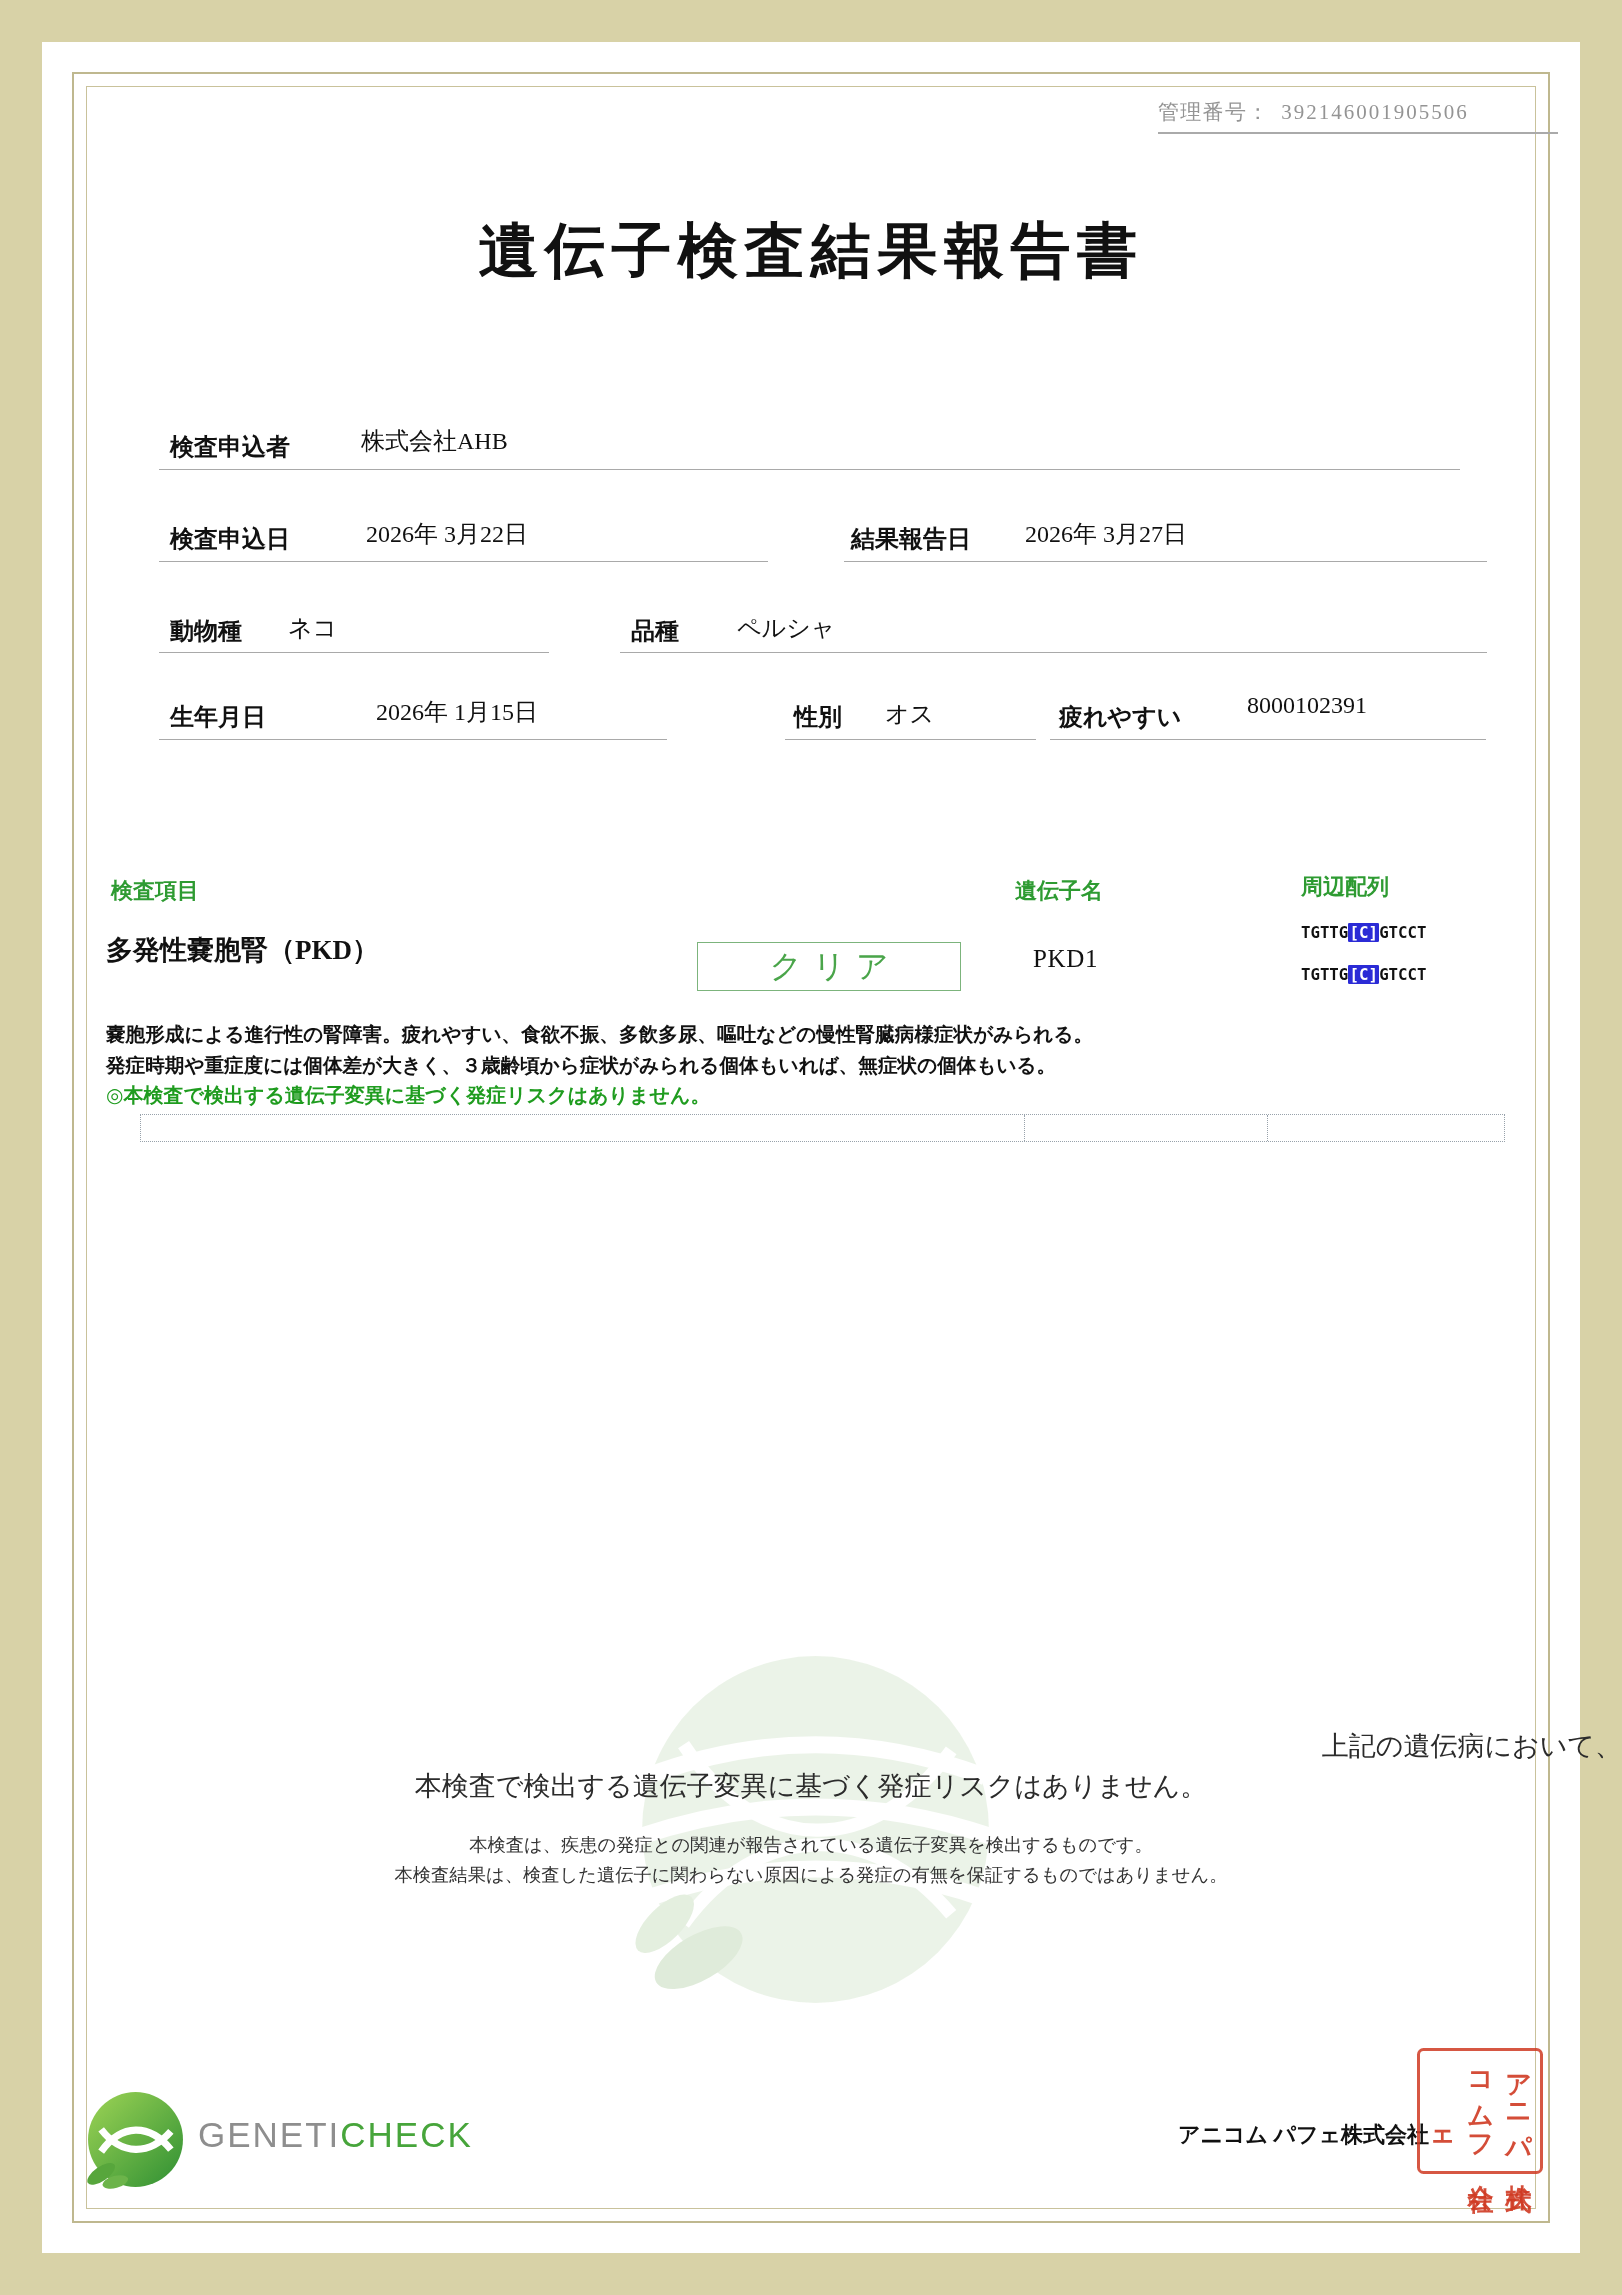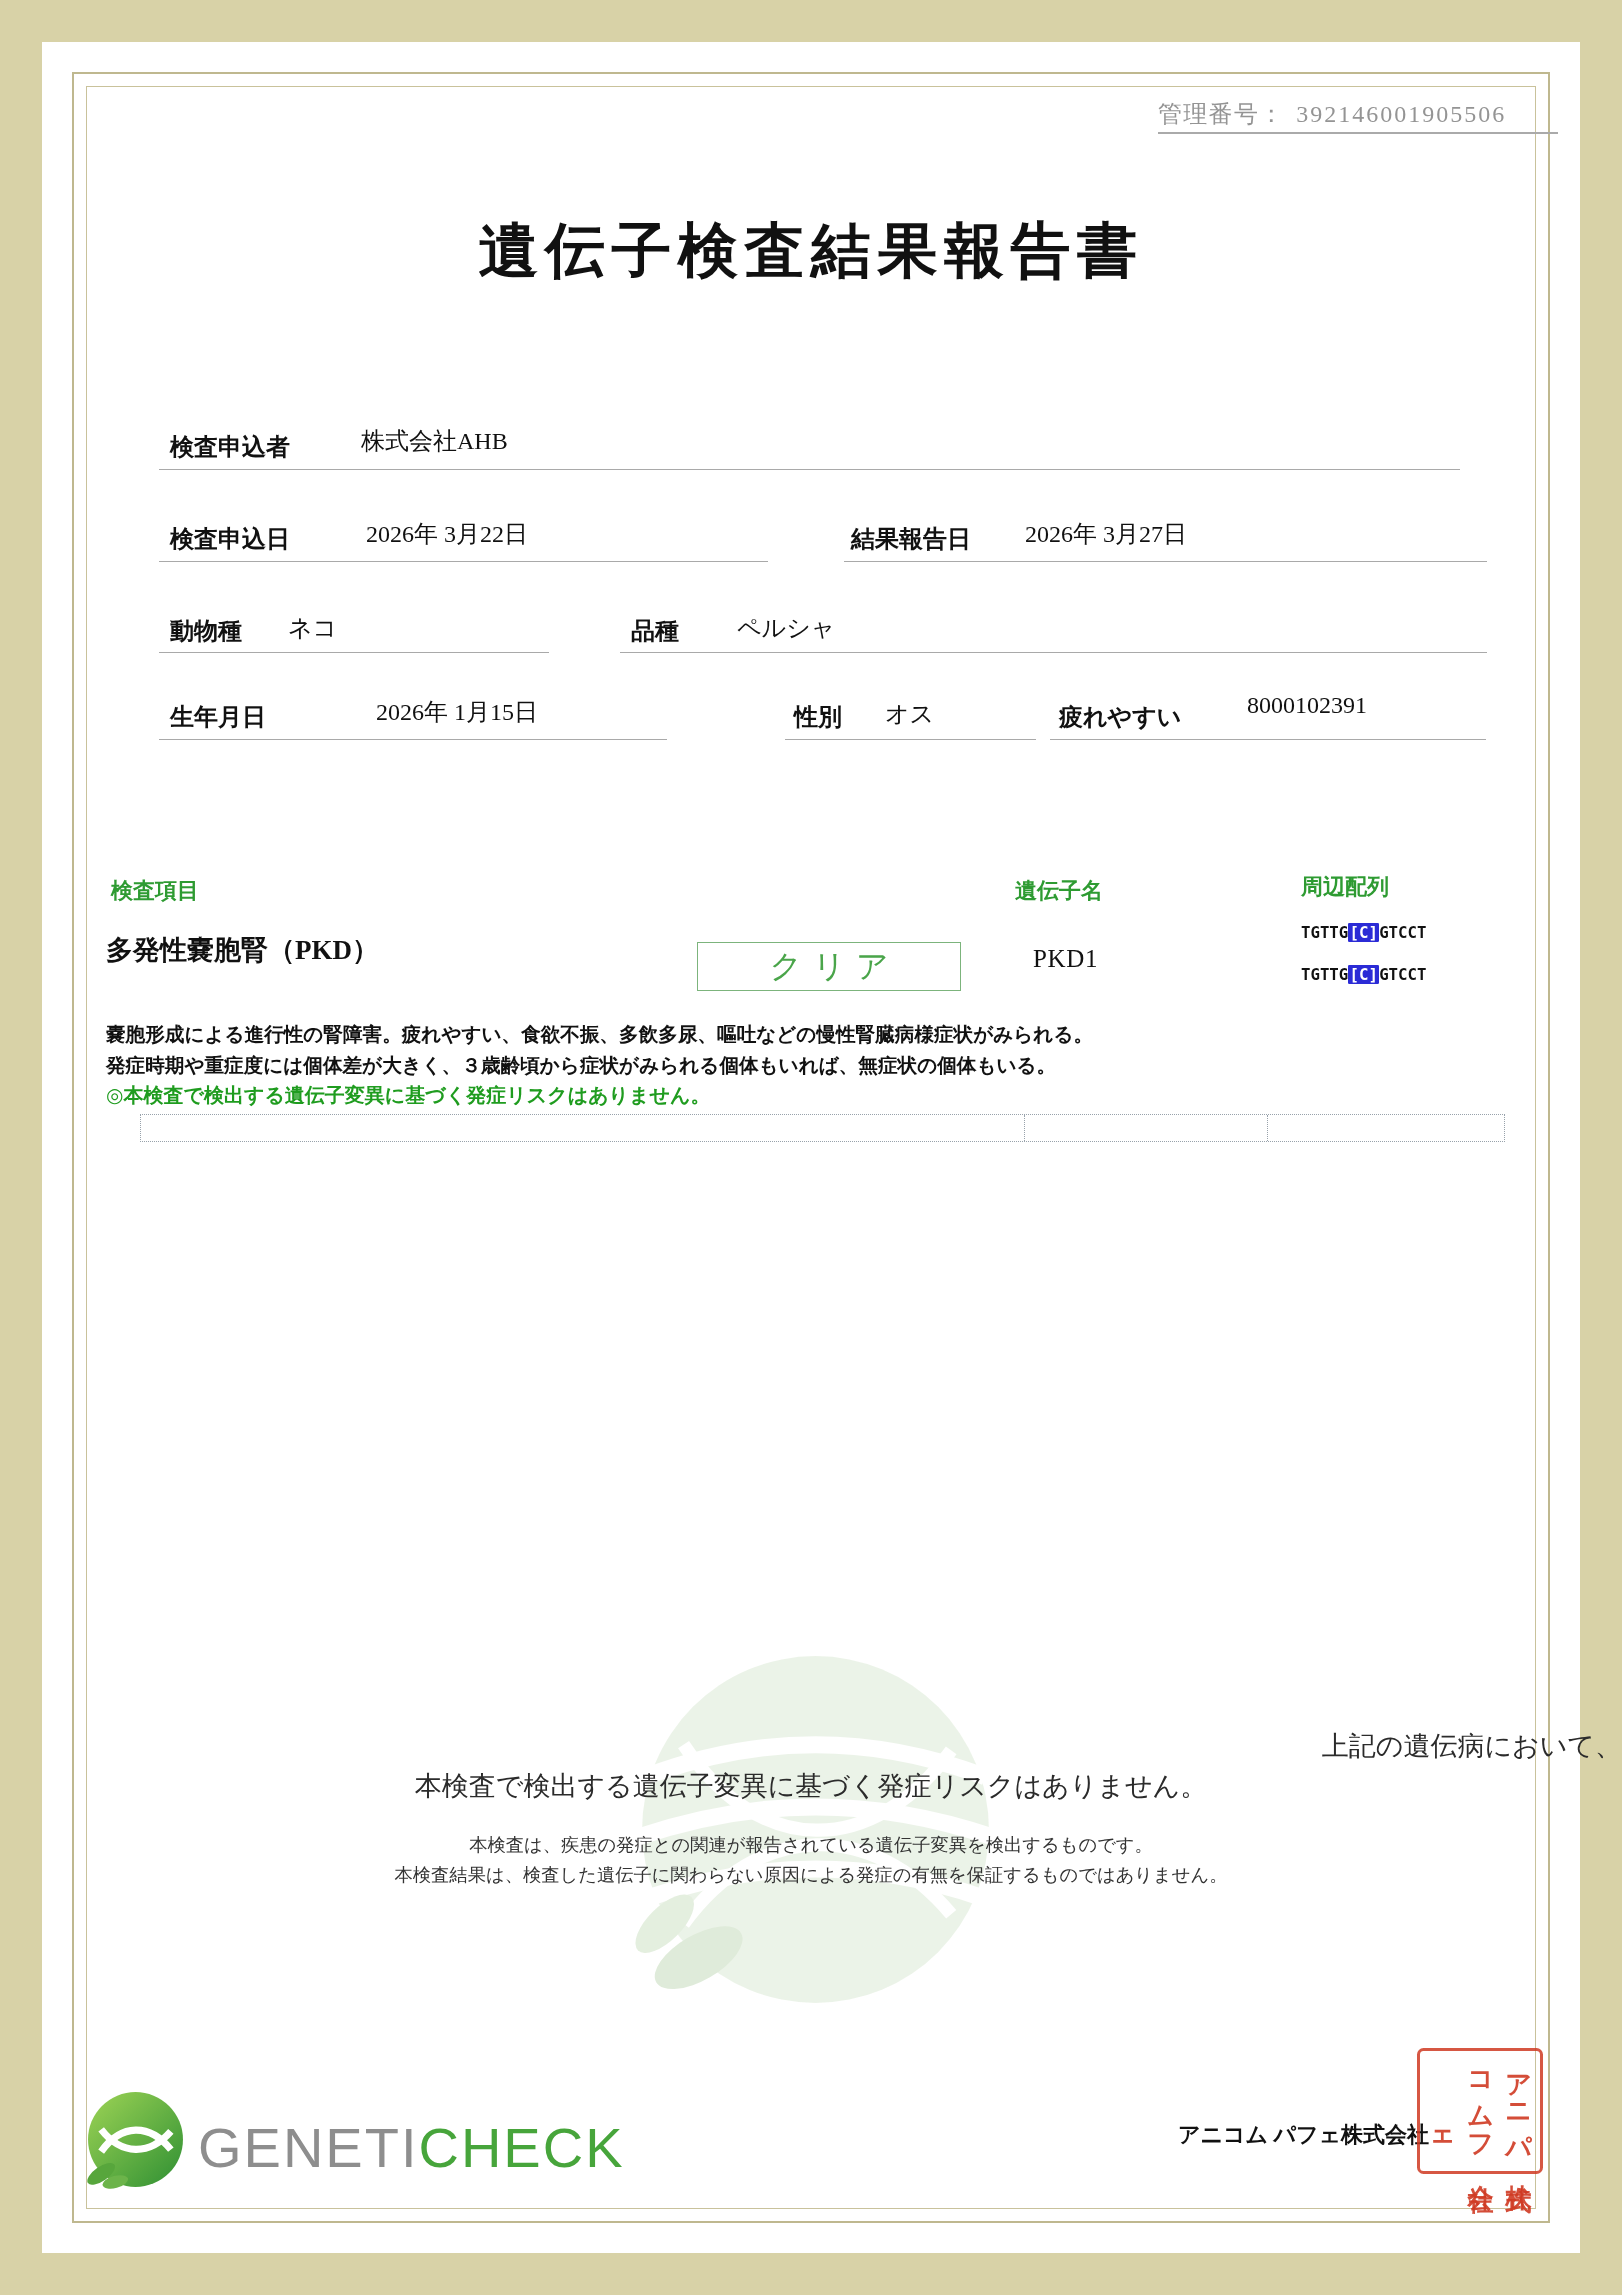--- a/index.html
+++ b/index.html
@@ -6,21 +6,21 @@
   #page{
     position:relative;width:1622px;height:2295px;background:#ffffff;overflow:hidden;
     font-family:"Liberation Serif","DejaVu Serif",serif;color:#1a1a1a;
   }
   
   .band{position:absolute;inset:0;border:42px solid #d8d2a7;pointer-events:none;}
   .frame1{position:absolute;inset:72px;border:2.6px solid #bfb88f;pointer-events:none;}
   .frame2{position:absolute;inset:86px;border:1.3px solid #c9c29b;pointer-events:none;}
 
   
-  #mgmt{position:absolute;top:98px;left:1158px;width:406px;font-size:24px;color:#949494;
+  #mgmt{position:absolute;top:98px;left:1158px;width:406px;font-size:21px;color:#949494;
         font-family:"Liberation Serif","DejaVu Serif",serif;letter-spacing:1.3px;white-space:nowrap;}
   #mgmt .num{margin-left:11.8px;letter-spacing:2px;}
   #mgmt-line{position:absolute;top:132px;left:1158px;width:400px;height:2px;background:#aaaaaa;}
 
   
   #title{position:absolute;top:211px;left:0;width:100%;text-align:center;
          font-size:60px;font-weight:700;letter-spacing:6.5px;color:#111;}
 
   
   .lbl{position:absolute;font-size:24px;font-weight:700;color:#111;white-space:nowrap;}
@@ -57,21 +57,21 @@
   .summary{position:absolute;left:0;width:100%;text-align:center;z-index:1;
            font-family:"Liberation Sans","DejaVu Sans",sans-serif;color:#2b2b2b;}
   #sum1{top:1728px;font-size:27px;text-align:right;}
   #sum2{top:1768px;font-size:27px;}
   #note1{top:1832px;font-size:18.3px;color:#333;}
   #note2{top:1862px;font-size:18.3px;color:#333;}
 
   
   #logo-icon{position:absolute;top:2089px;left:85px;width:101px;height:101px;}
   #logo-text{position:absolute;top:2115px;left:198px;font-family:"Liberation Sans","DejaVu Sans",sans-serif;
-             font-size:56px;font-weight:500;letter-spacing:2px;white-space:nowrap;}
+             font-size:35px;font-weight:500;letter-spacing:2px;white-space:nowrap;}
   #logo-text .gray{color:#8e8e8e;} #logo-text .green{color:#47a53b;}
 
   
   #company{position:absolute;top:2120px;left:1178px;font-size:22px;font-weight:700;color:#111;
            white-space:nowrap;z-index:1;}
   #stamp{position:absolute;top:2048px;left:1417px;width:126px;height:126px;z-index:2;
          border:3.3px solid rgba(207,58,34,0.85);border-radius:6.5px;box-sizing:border-box;
          display:flex;justify-content:center;align-items:center;background:transparent;}
   #stamp .cols{writing-mode:vertical-rl;height:111px;display:flex;
                font-family:"Liberation Serif","DejaVu Serif",serif;font-weight:700;

